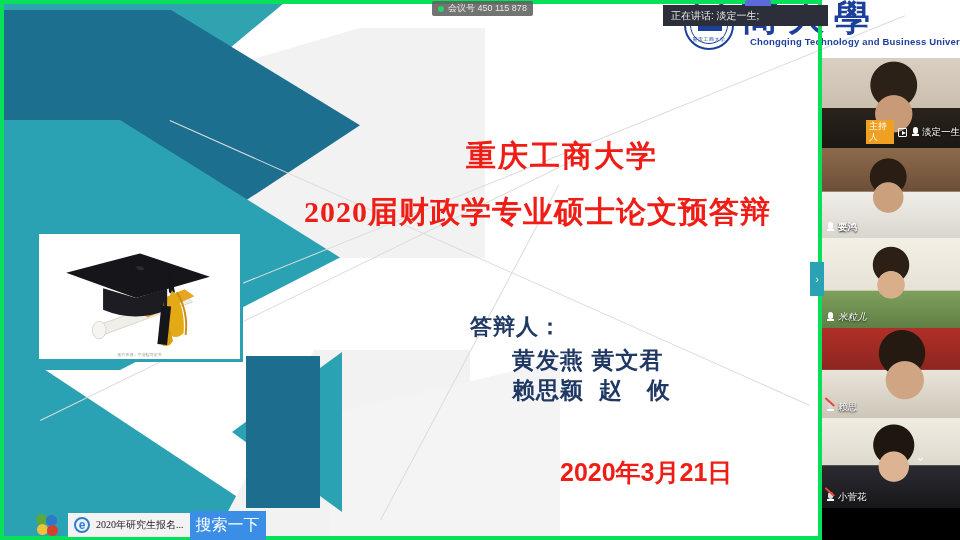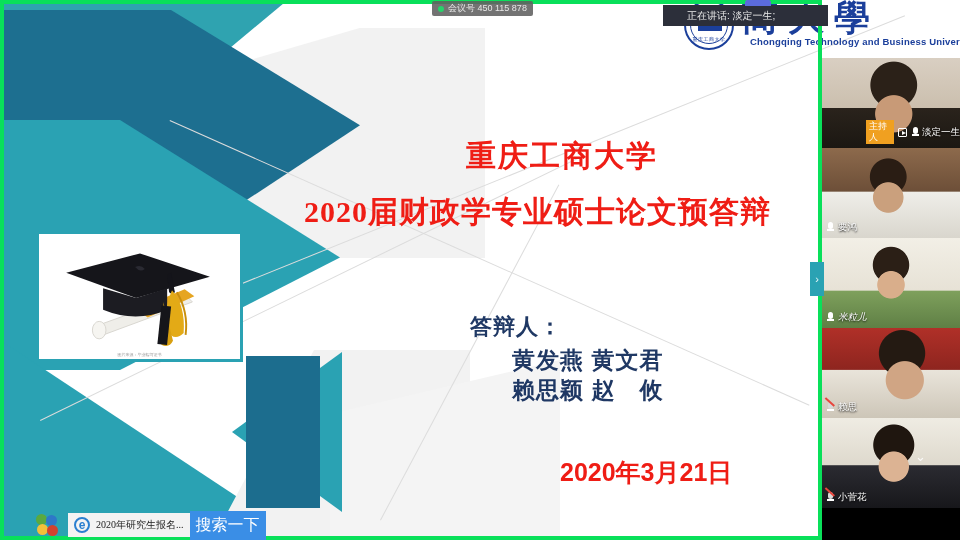--- a/index.html
+++ b/index.html
@@ -74,34 +74,34 @@
     font-weight:bold; color:#ef1d15; letter-spacing:2px;
     font-family:"Liberation Serif","DejaVu Serif",serif; white-space:nowrap; }
   #ppt-title-2 { position:absolute; left:304px; top:192px; font-size:30px;
     font-weight:bold; color:#ef1d15; letter-spacing:1px;
     font-family:"Liberation Serif","DejaVu Serif",serif; white-space:nowrap; }
   #ppt-label { position:absolute; left:470px; top:312px; font-size:22px;
     font-weight:bold; color:#1f3864; letter-spacing:1px; white-space:nowrap; }
   #ppt-names-1 { position:absolute; left:512px; top:345px; font-size:23px;
     font-weight:bold; color:#1f3864; letter-spacing:1px; white-space:nowrap; }
   #ppt-names-2 { position:absolute; left:512px; top:375px; font-size:23px;
-    font-weight:bold; color:#1f3864; letter-spacing:1px; white-space:nowrap; }
+    font-weight:bold; color:#1f3864; letter-spacing:1px; white-space:nowrap;font-family:Liberation Mono, monospace; }
   #ppt-date { position:absolute; left:560px; top:456px; font-size:25px;
     font-weight:bold; color:#ef1d15; white-space:nowrap; }
 
   
   #meeting-pill { position:absolute; left:432px; top:1px; height:15px; z-index:60;
     background:rgba(96,96,96,.88); border-radius:2px; color:#e9e9e9;
     font-size:9px; display:flex; align-items:center; gap:4px; padding:0 6px; }
   #meeting-dot { width:6px; height:6px; border-radius:50%; background:#27d36a; }
 
   
   #speaking-toast { position:absolute; left:663px; top:5px; width:165px; height:21px;
     background:#2c2f3a; color:#eaeaea; font-size:10px; z-index:60;
-    display:flex; align-items:center; padding-left:24px; }
+    display:flex; align-items:center; padding-left:8px; }
   #speaking-notch { position:absolute; left:82px; top:-7px; width:26px; height:8px;
     background:#5b6bdc; border-radius:50% 50% 0 0; }
 
   
   #filmstrip { position:absolute; right:0; top:58px; width:138px; height:482px;
     background:#000; z-index:50; }
   .tile { position:relative; width:138px; height:90px; overflow:hidden; background:#111; }
   .tile-badges { position:absolute; left:4px; bottom:4px; display:flex;
     align-items:center; gap:4px; z-index:5; }
   .host-badge { background:#f0a020; color:#fff; font-size:9px;
@@ -129,21 +129,21 @@
     color:#e8f7f9; font-size:11px; z-index:9; }
 
   
   .p1 { background:
       radial-gradient(circle at 52% 62%, #c89a77 0 20%, rgba(0,0,0,0) 21%),
       radial-gradient(circle at 52% 30%, #2b2118 0 24%, rgba(0,0,0,0) 25%),
       linear-gradient(#d9cfc2,#cbbfae 55%,#2a231c 56%,#1b1712); }
   .p2 { background:
       radial-gradient(circle at 48% 55%, #caa07d 0 17%, rgba(0,0,0,0) 18%),
       radial-gradient(circle at 48% 32%, #2a1d14 0 19%, rgba(0,0,0,0) 20%),
-      linear-gradient(#8d6a4c,#6d4f38 48%,#efeee9 49%,#d9d6cd); }
+      linear-gradient(#8d6a4c,#6d4f38 48%,#efeee9 49%,#d9d6cd); font-weight: bold; }
   .p3 { background:
       radial-gradient(circle at 50% 52%, #d9ae8b 0 16%, rgba(0,0,0,0) 17%),
       radial-gradient(circle at 50% 30%, #2b1f16 0 19%, rgba(0,0,0,0) 20%),
       linear-gradient(#f2efe6,#e7e2d6 58%,#7ea05c 59%,#5f7f45); font-style: italic; }
   .p4 { background:
       radial-gradient(circle at 60% 58%, #d0a584 0 19%, rgba(0,0,0,0) 20%),
       radial-gradient(circle at 58% 28%, #241a12 0 22%, rgba(0,0,0,0) 23%),
       linear-gradient(#b03028,#8e251f 46%,#e9e4da 47%,#cdc6b8); }
   .p5 { background:
       radial-gradient(circle at 52% 54%, #dcb393 0 17%, rgba(0,0,0,0) 18%),

